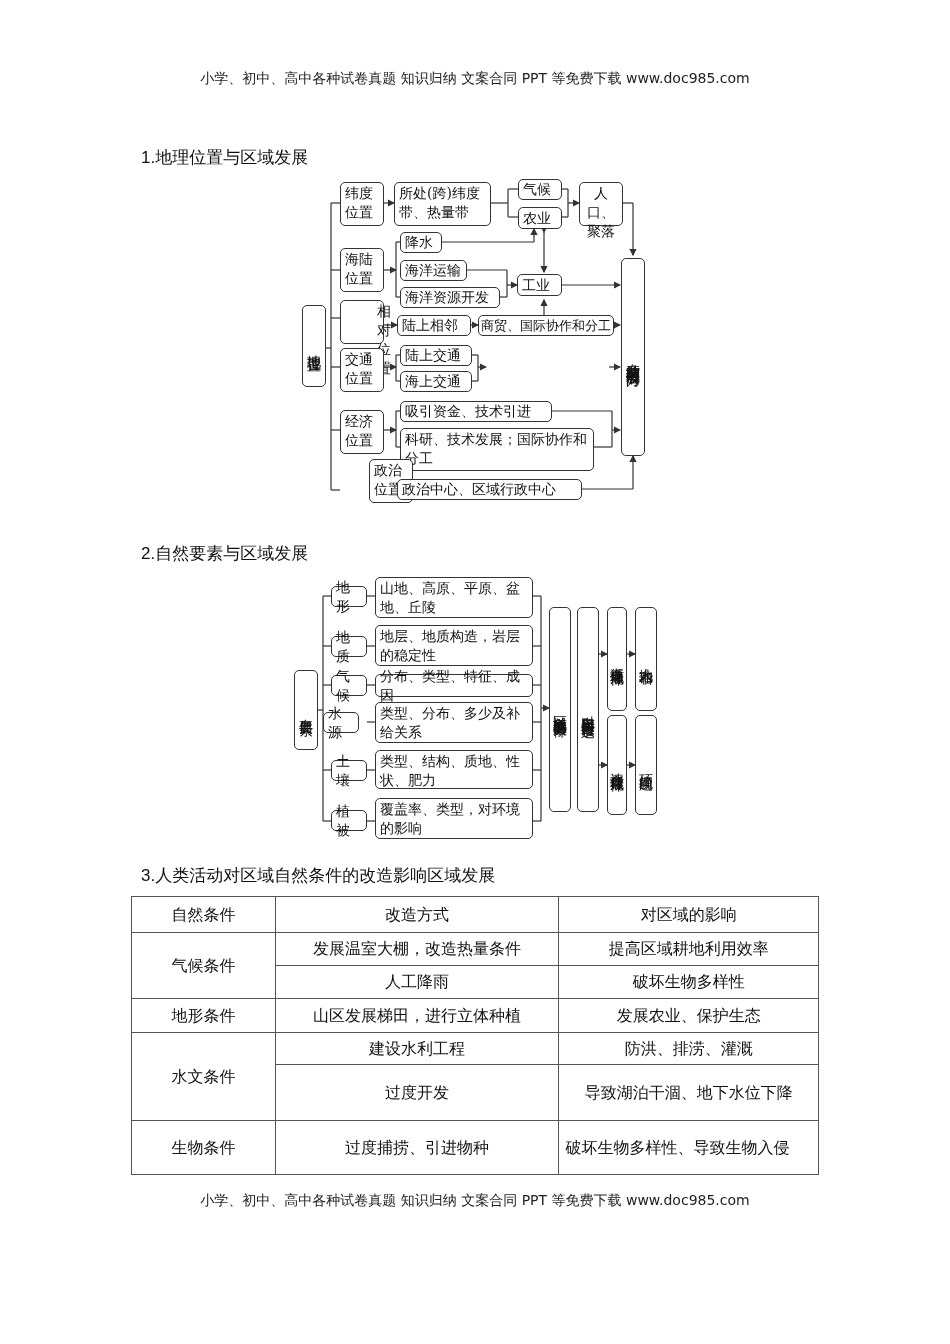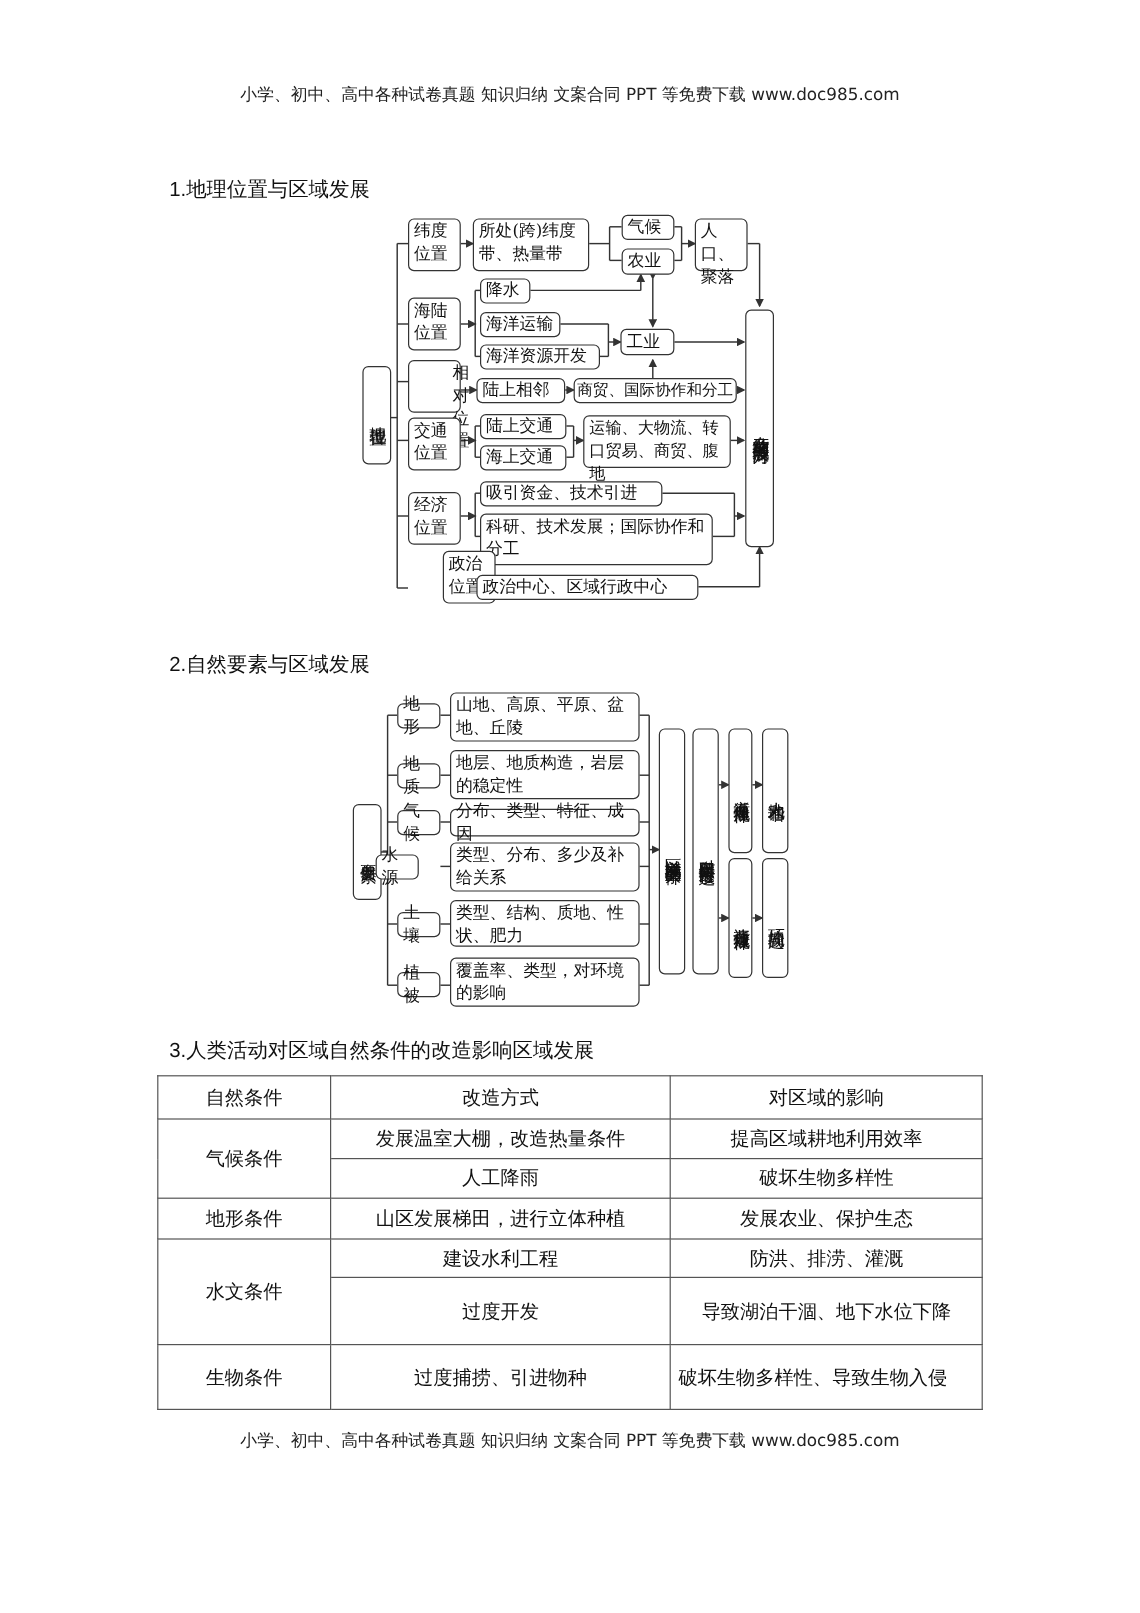--- a/index.html
+++ b/index.html
@@ -108,36 +108,35 @@
       <line x1="633" y1="489" x2="633" y2="456" marker-end="url(#ar)"></line>
     </g>
   </svg>
 
   <div class="box v" style="left:302px;top:305px;width:24px;height:82px;">地理位置</div>
 
   <div class="box" style="left:340px;top:182px;width:44px;height:44px;">纬度位置</div>
   <div class="box" style="left:394px;top:182px;width:97px;height:44px;">所处(跨)纬度带、热量带</div>
   <div class="box c" style="left:518px;top:179px;width:44px;height:21px;">气候</div>
   <div class="box c" style="left:518px;top:207px;width:44px;height:22px;">农业</div>
-  <div class="box" style="left:579px;top:182px;width:44px;height:44px;">人口、聚落</div>
+  <div class="box" style="left:579px;top:182px;width:44px;height:44px;text-align:center;">人口、聚落</div>
 
   <div class="box" style="left:340px;top:248px;width:44px;height:44px;">海陆位置</div>
   <div class="box c" style="left:400px;top:232px;width:42px;height:21px;">降水</div>
   <div class="box c" style="left:400px;top:260px;width:67px;height:21px;">海洋运输</div>
   <div class="box c" style="left:400px;top:287px;width:100px;height:21px;">海洋资源开发</div>
   <div class="box c" style="left:517px;top:274px;width:45px;height:22px;">工业</div>
 
   <div class="box" style="left:340px;top:300px;width:44px;height:44px;padding-left:36px;">相对位置</div>
   <div class="box c" style="left:397px;top:315px;width:74px;height:21px;">陆上相邻</div>
   <div class="box c" style="left:478px;top:315px;width:136px;height:21px;font-size:13px;padding:1px 2px;">商贸、国际协作和分工</div>
 
   <div class="box" style="left:340px;top:348px;width:44px;height:44px;">交通位置</div>
   <div class="box c" style="left:400px;top:345px;width:72px;height:21px;">陆上交通</div>
   <div class="box c" style="left:400px;top:371px;width:72px;height:21px;">海上交通</div>
-  <div class="box" style="left:486px;top:346px;width:123px;height:44px;font-size:13.5px;">运输、大物流、转口贸易、商贸、腹地</div>
 
   <div class="box" style="left:340px;top:410px;width:44px;height:44px;">经济位置</div>
   <div class="box c" style="left:400px;top:401px;width:152px;height:21px;">吸引资金、技术引进</div>
   <div class="box" style="left:400px;top:428px;width:194px;height:43px;">科研、技术发展；国际协作和分工</div>
 
   <div class="box" style="left:340px;top:459px;width:44px;height:44px;margin-left:29px;">政治位置</div>
   <div class="box c" style="left:397px;top:479px;width:185px;height:21px;">政治中心、区域行政中心</div>
 
   <div class="box v" style="left:621px;top:258px;width:24px;height:198px;">产业结构与区域发展方向</div>
 </div>
@@ -180,21 +179,21 @@
 
   <div class="box c" style="left:331px;top:586px;width:36px;height:21px;">地形</div>
   <div class="box" style="left:375px;top:577px;width:158px;height:41px;">山地、高原、平原、盆地、丘陵</div>
 
   <div class="box c" style="left:331px;top:636px;width:36px;height:21px;">地质</div>
   <div class="box" style="left:375px;top:625px;width:158px;height:41px;">地层、地质构造，岩层的稳定性</div>
 
   <div class="box c" style="left:331px;top:675px;width:36px;height:21px;">气候</div>
   <div class="box c" style="left:375px;top:674px;width:158px;height:23px;">分布、类型、特征、成因</div>
 
-  <div class="box c" style="left:313px;top:712px;width:36px;height:21px;">水源</div>
+  <div class="box c" style="left:323px;top:712px;width:36px;height:21px;">水源</div>
   <div class="box" style="left:375px;top:702px;width:158px;height:41px;">类型、分布、多少及补给关系</div>
 
   <div class="box c" style="left:331px;top:760px;width:36px;height:21px;">土壤</div>
   <div class="box" style="left:375px;top:750px;width:158px;height:39px;">类型、结构、质地、性状、肥力</div>
 
   <div class="box c" style="left:331px;top:810px;width:36px;height:21px;">植被</div>
   <div class="box" style="left:375px;top:798px;width:158px;height:41px;">覆盖率、类型，对环境的影响</div>
 
   <div class="box v" style="left:549px;top:607px;width:22px;height:205px;">区域发展的重要条件</div>
   <div class="box v" style="left:577px;top:607px;width:22px;height:205px;">对自然因素进行改造</div>

